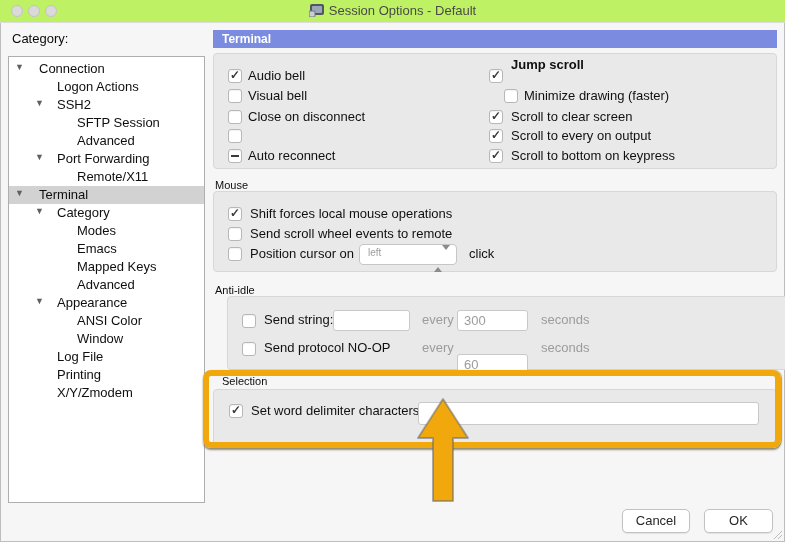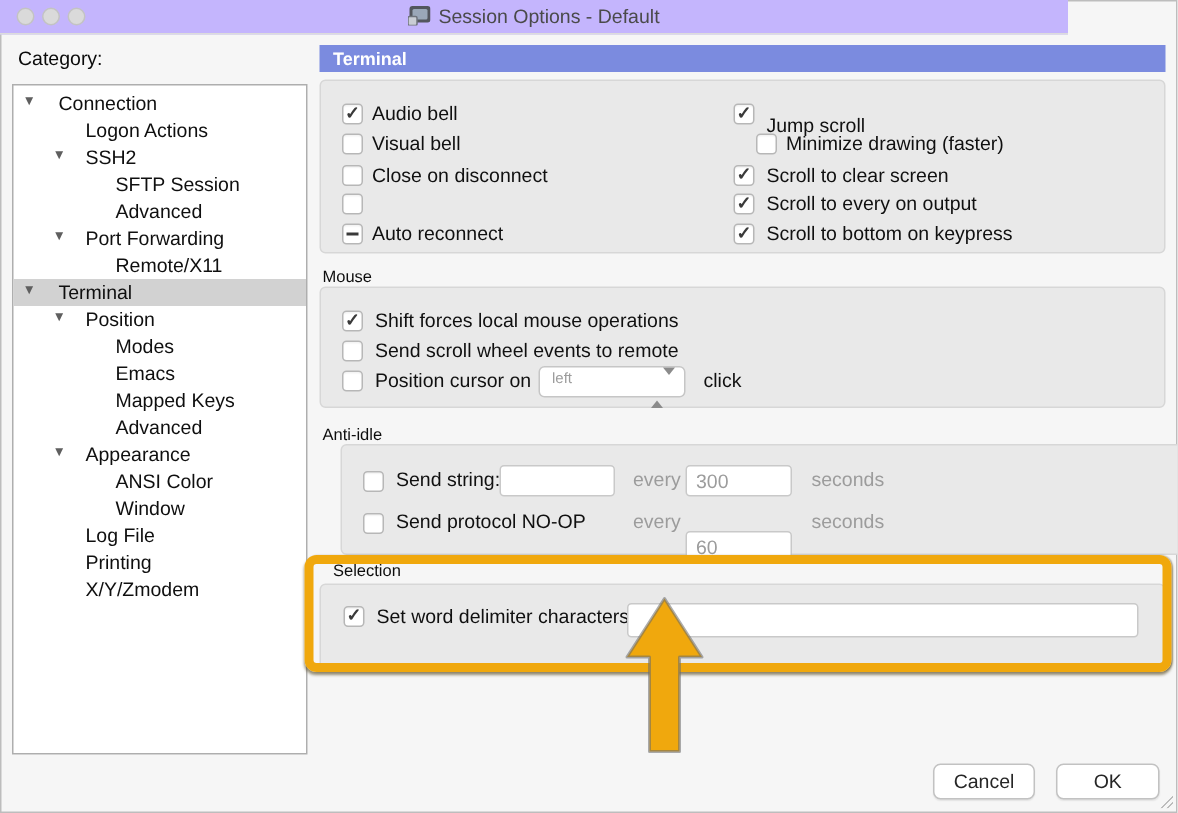--- a/index.html
+++ b/index.html
@@ -3,21 +3,21 @@
 <meta charset="utf-8">
 <style>
   html,body{margin:0;padding:0;background:#e8e8e8;}
   *{box-sizing:border-box;}
   #win{
     position:relative;width:785px;height:542px;background:#f6f6f6;
     font-family:"Liberation Sans",sans-serif;overflow:hidden;
     box-shadow:inset 0 0 0 1px #bdbdbd;
   }
   
-  #titlebar{position:absolute;left:0;top:0;width:712px;height:23px;background:#c4b5fd;border-bottom:1px solid #dcdcdc;}
+  #titlebar{position:absolute;left:0;top:0;width:785px;height:23px;background:#bef264;border-bottom:1px solid #dcdcdc;}
   .dot{position:absolute;top:5px;width:12px;height:12px;border-radius:50%;background:#dadada;border:1px solid #c3c3c3;}
   #title-wrap{position:absolute;left:0;right:0;top:3px;text-align:center;font-size:13px;color:#4a4a4a;}
   #title-icon{display:inline-block;vertical-align:-2px;margin-right:5px;}
   
   #cat-label{position:absolute;left:12px;top:31px;font-size:13px;color:#0a0a0a;}
   #tree{position:absolute;left:8px;top:56px;width:197px;height:447px;background:#fff;border:1px solid #aeaeae;padding-top:3px;overflow:hidden;}
   .trow{position:relative;height:18px;}
   .trow.sel{background:#d2d2d2;}
   .tri{position:absolute;top:2px;font-size:9px;color:#5f5f5f;}
   .tlabel{position:absolute;top:1px;font-size:13px;color:#0f0f0f;white-space:nowrap;}
@@ -98,21 +98,21 @@
       </div>
       <div class="trow">
         <span class="tlabel" style="left: 68px;">Remote/X11</span>
       </div>
       <div class="trow sel">
         <span class="tri" style="left: 6px;">▼</span>
         <span class="tlabel" style="left: 30px;">Terminal</span>
       </div>
       <div class="trow">
         <span class="tri" style="left: 26px;">▼</span>
-        <span class="tlabel" style="left: 48px;">Position</span>
+        <span class="tlabel" style="left: 48px;">Category</span>
       </div>
       <div class="trow">
         <span class="tlabel" style="left: 68px;">Modes</span>
       </div>
       <div class="trow">
         <span class="tlabel" style="left: 68px;">Emacs</span>
       </div>
       <div class="trow">
         <span class="tlabel" style="left: 68px;">Mapped Keys</span>
       </div>
@@ -146,21 +146,21 @@
       <span class="cb" data-state="checked" style="left: 14px; top: 15px;"></span>
       <span class="lbl" style="left: 34px; top: 14px;">Audio bell</span>
       <span class="cb" data-state="unchecked" style="left: 14px; top: 35px;"></span>
       <span class="lbl" style="left: 34px; top: 34px;">Visual bell</span>
       <span class="cb" data-state="unchecked" style="left: 14px; top: 56px;"></span>
       <span class="lbl" style="left: 34px; top: 55px;">Close on disconnect</span>
       <span class="cb" data-state="unchecked" style="left: 14px; top: 75px;"></span>
       <span class="cb" data-state="mixed" style="left: 14px; top: 95px;"></span>
       <span class="lbl" style="left: 34px; top: 94px;">Auto reconnect</span>
       <span class="cb" data-state="checked" style="left: 275px; top: 15px;"></span>
-      <span class="lbl" style="left: 297px; top: 22px;">Jump scroll</span>
+      <span class="lbl" style="left: 297px; top: 3px; font-weight: bold;">Jump scroll</span>
       <span class="cb" data-state="unchecked" style="left: 290px; top: 35px;"></span>
       <span class="lbl" style="left: 310px; top: 34px;">Minimize drawing (faster)</span>
       <span class="cb" data-state="checked" style="left: 275px; top: 56px;"></span>
       <span class="lbl" style="left: 297px; top: 55px;">Scroll to clear screen</span>
       <span class="cb" data-state="checked" style="left: 275px; top: 75px;"></span>
       <span class="lbl" style="left: 297px; top: 74px;">Scroll to every on output</span>
       <span class="cb" data-state="checked" style="left: 275px; top: 95px;"></span>
       <span class="lbl" style="left: 297px; top: 94px;">Scroll to bottom on keypress</span>
     </div>
 

